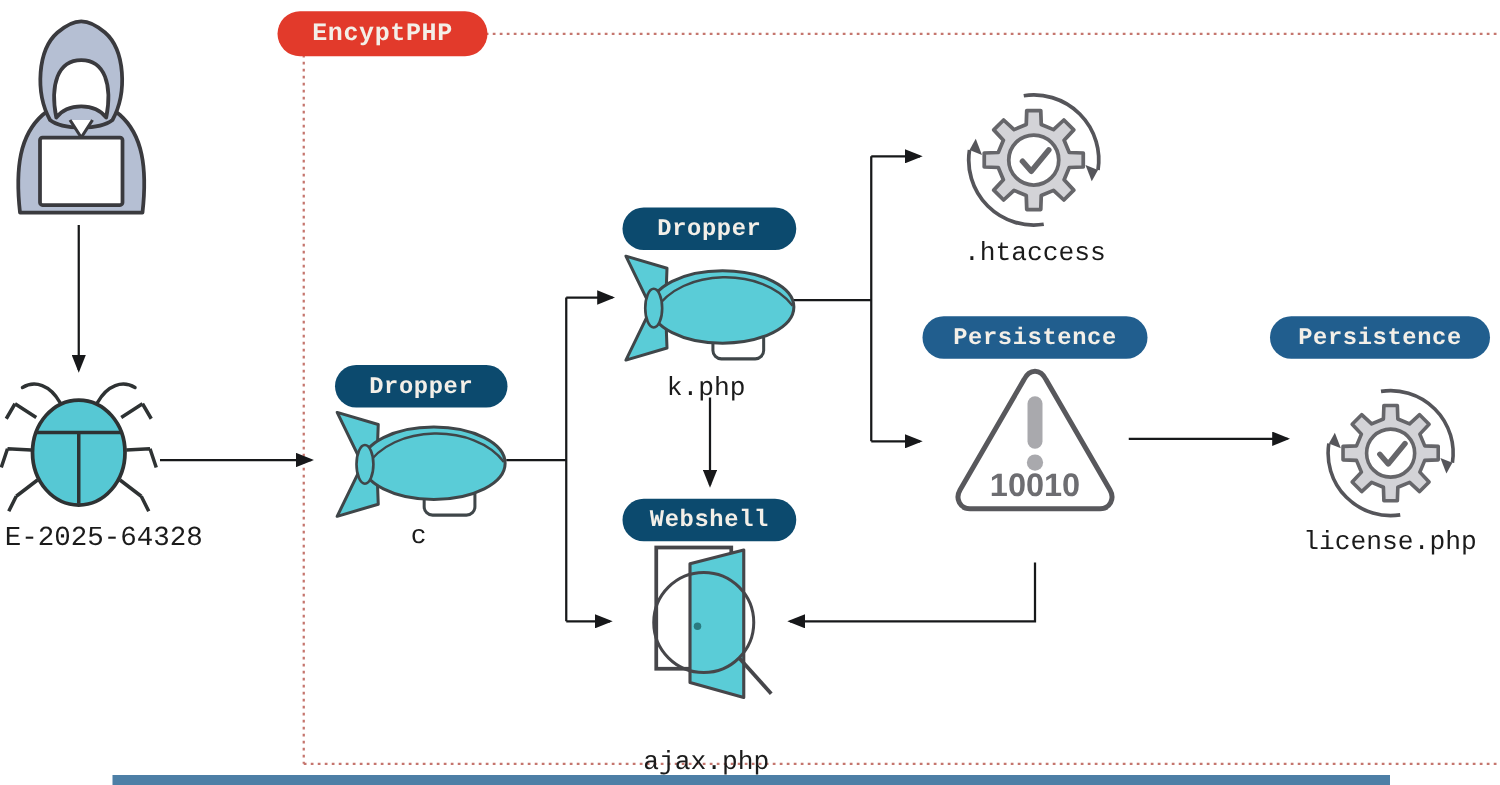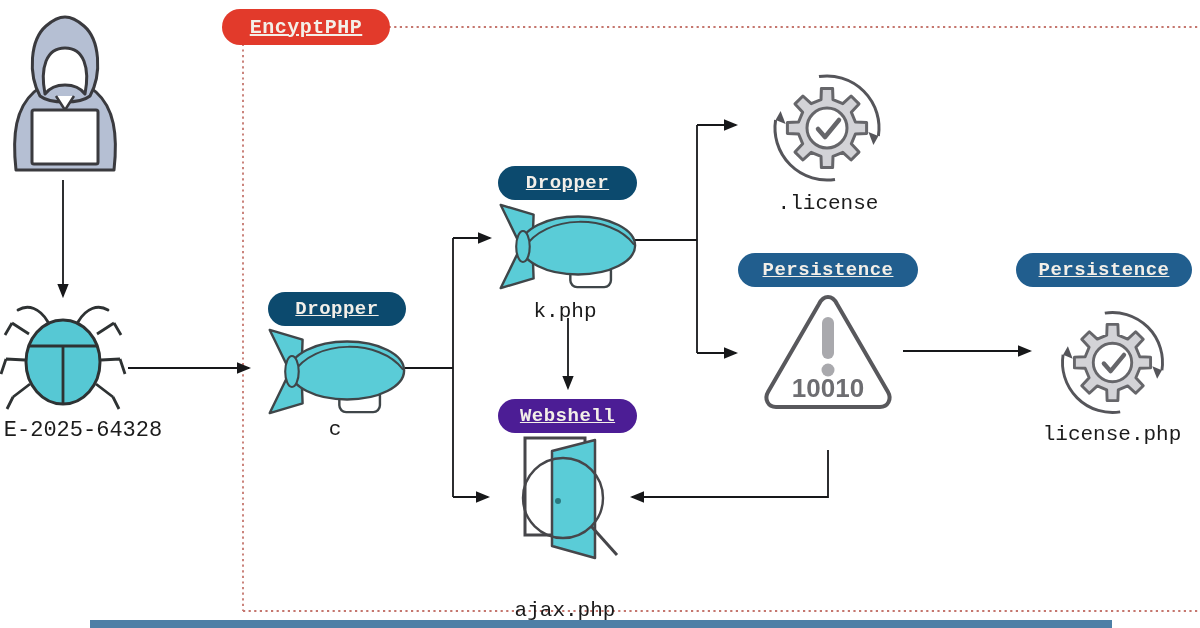--- a/index.html
+++ b/index.html
@@ -1,25 +1,25 @@
 <!DOCTYPE html>
 <html><head>
 <meta charset="utf-8">
 <style>
   html,body{margin:0;padding:0;background:#ffffff;}
   .canvas{position:relative;width:1200px;height:628px;background:#ffffff;overflow:hidden;
           font-family:"Liberation Mono","DejaVu Sans Mono",monospace;}
   .layer{position:absolute;left:0;top:0;width:1200px;height:628px;}
   .badge{position:absolute;display:flex;align-items:center;justify-content:center;
          border-radius:18px;color:#f3efe8;font-weight:bold;font-size:19px;letter-spacing:.5px;
-         box-sizing:border-box;text-decoration:underline;}
+         box-sizing:border-box;}
   .badge.red{background:#e23a2b;font-size:20px;}
   .badge.teal{background:#0c4a6e;}
   .badge.blue{background:#215e8e;}
-  .badge.magenta{background:#4c1d95;}
+  .badge.magenta{background:#0c4a6e;}
   .flabel{position:absolute;text-align:center;color:#1b1b1b;font-size:21px;line-height:1.1;
           white-space:nowrap;}
   .footer-bar{position:absolute;left:90px;top:620px;width:1022px;height:8px;background:#4d7fa6;}
 </style>
 </head>
 <body>
 
 <div class="canvas">
 
   <svg class="layer" viewBox="0 0 1200 628">
@@ -114,18 +114,18 @@
   <div class="badge red" style="left:222px;top:9px;width:168px;height:36px;">EncyptPHP</div>
   <div class="badge teal" style="left:268px;top:292px;width:138px;height:34px;">Dropper</div>
   <div class="badge teal" style="left:498px;top:166px;width:139px;height:34px;">Dropper</div>
   <div class="badge blue" style="left:738px;top:253px;width:180px;height:34px;">Persistence</div>
   <div class="badge blue" style="left:1016px;top:253px;width:176px;height:34px;">Persistence</div>
   <div class="badge magenta" style="left:498px;top:399px;width:139px;height:34px;">Webshell</div>
 
   <div class="flabel" style="left:2px;top:419px;width:162px;font-size:22px;">E-2025-64328</div>
   <div class="flabel" style="left:305px;top:418px;width:60px;">c</div>
   <div class="flabel" style="left:505px;top:300px;width:120px;">k.php</div>
-  <div class="flabel" style="left:738px;top:192px;width:180px;">.license</div>
+  <div class="flabel" style="left:738px;top:192px;width:180px;">.htaccess</div>
   <div class="flabel" style="left:1022px;top:423px;width:180px;">license.php</div>
   <div class="flabel" style="left:475px;top:559px;width:180px;margin-top:40px;">ajax.php</div>
 
   <div class="footer-bar"></div>
 </div>
 
 </body></html>

